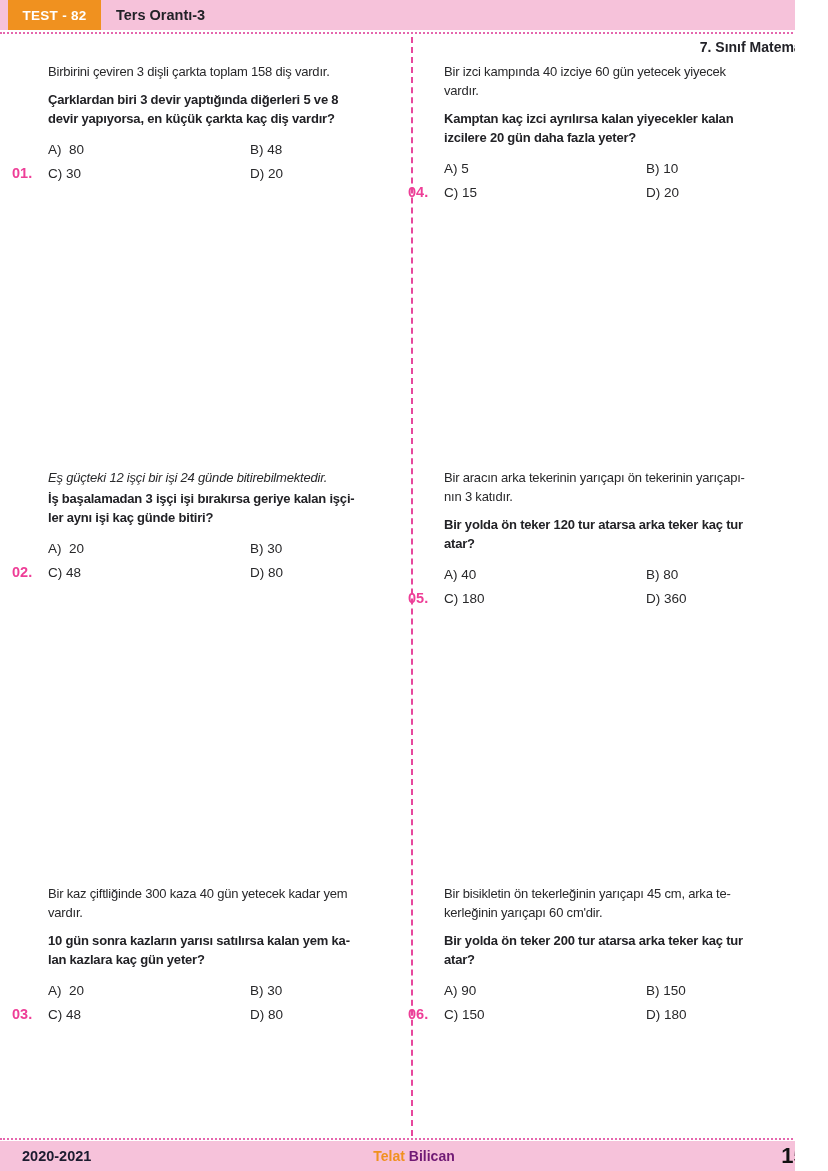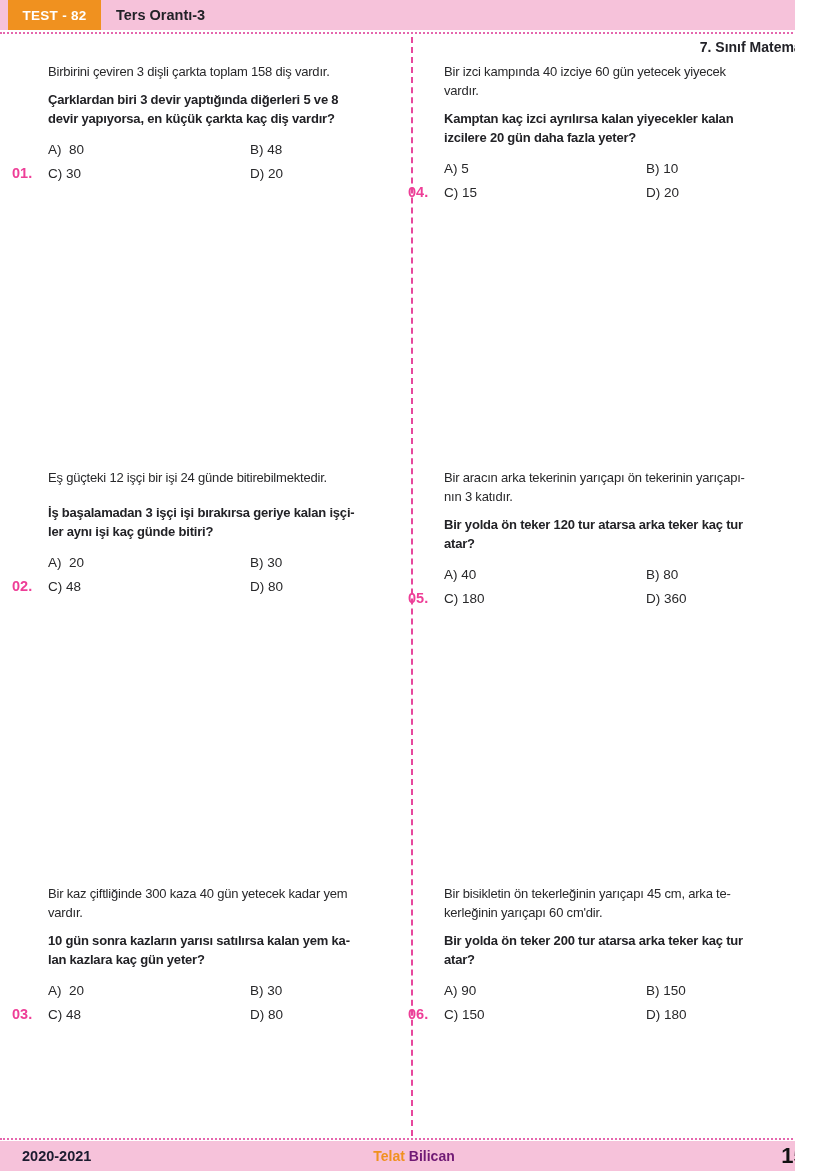--- a/index.html
+++ b/index.html
@@ -98,21 +98,21 @@
         <span class="opt">B) 48</span>
         <span class="opt">C) 30</span>
         <span class="opt">D) 20</span>
       </div>
     </div>
   </div>
 
   <div class="q col-left row-2">
     <div class="qnum">02.</div>
     <div class="qbody">
-      <div class="q-intro" style="margin-bottom:16px;">Eş güçteki 12 işçi bir işi 24 günde bitirebilmektedir.</div>
+      <div class="q-intro" style="margin-bottom:2px;font-style:italic;">Eş güçteki 12 işçi bir işi 24 günde bitirebilmektedir.</div>
       <div class="q-prompt">İş başalamadan 3 işçi işi bırakırsa geriye kalan işçi-
 ler aynı işi kaç günde bitiri?</div>
       <div class="opts">
         <span class="opt">A)  20</span>
         <span class="opt">B) 30</span>
         <span class="opt">C) 48</span>
         <span class="opt">D) 80</span>
       </div>
     </div>
   </div>

